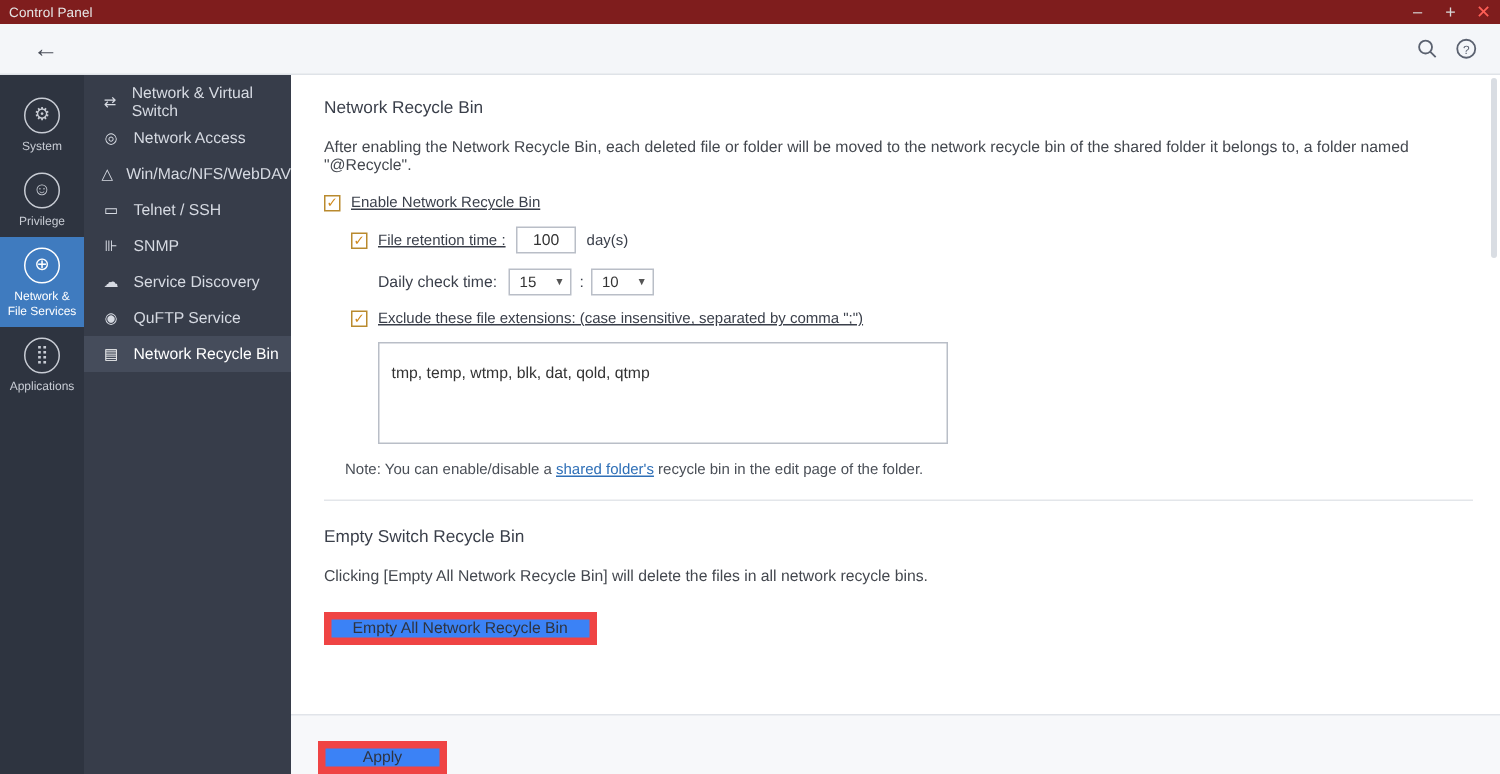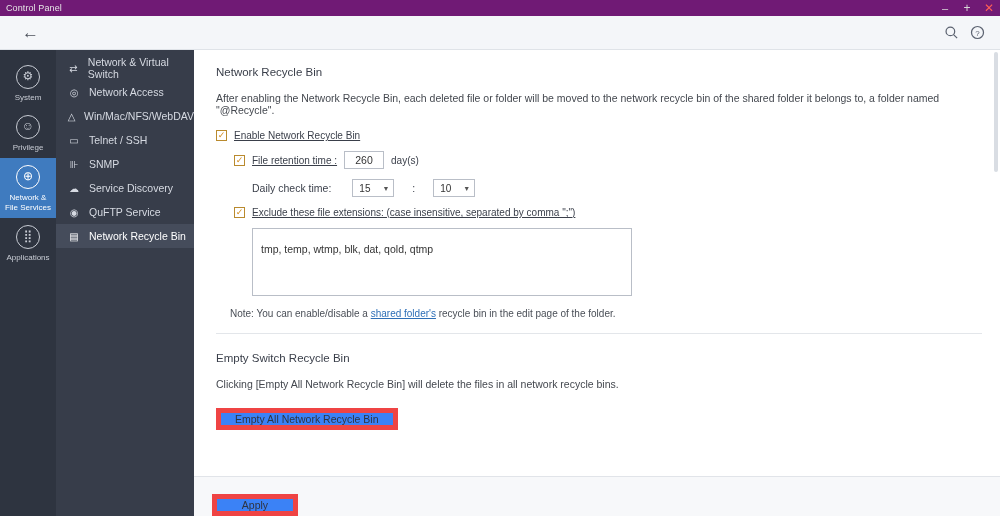--- a/index.html
+++ b/index.html
@@ -13,21 +13,21 @@
   }
   #app {
     position: relative;
     width: 1000px; height: 516px;
     display: flex; flex-direction: column;
   }
 
   
   .titlebar {
     height: 16px;
-    background: #701a75;
+    background: #7f1d1d;
     color: #e6e6e6;
     display: flex;
     align-items: center;
     font-size: 9px;
     padding-left: 6px;
     flex: 0 0 16px;
     gap: 36px;
   }
   .titlebar .title { flex: 1; letter-spacing: 0.1px; }
   .win-btns { display: flex; align-items: center; height: 16px; }
@@ -167,21 +167,21 @@
     align-items: center; justify-content: center;
     font-size: 9px;
     line-height: 1;
     color: #d08a1e;
     margin-right: 7px;
     flex: 0 0 11px;
   }
   .cb.checked { border-color: #b98a2e; }
   .cb-label { font-size: 10px; color: #3a3f4a; text-decoration: underline; }
   .indent1 { margin-left: 18px; }
-  .indent2 { margin-left: 36px; gap: 13px; }
+  .indent2 { margin-left: 36px; }
 
   .txtinput {
     height: 18px;
     border: 1px solid #b9bec7;
     background: #fff;
     font-size: 10.5px;
     color: #333;
     padding: 0 5px;
     line-height: 17px;
     text-align: center;
@@ -364,21 +364,21 @@
         <div class="desc">After enabling the Network Recycle Bin, each deleted file or folder will be moved to the network recycle bin of the shared folder it belongs to, a folder named "@Recycle".</div>
 
         <div class="row">
           <span class="cb checked">✓</span>
           <span class="cb-label">Enable Network Recycle Bin</span>
         </div>
 
         <div class="row indent1">
           <span class="cb checked">✓</span>
           <span class="cb-label">File retention time :</span>
-          <span class="txtinput num-field">260</span>
+          <span class="txtinput num-field">100</span>
           <span class="unit">day(s)</span>
         </div>
 
         <div class="row indent2">
           <span class="label-inline">Daily check time:</span>
           <span class="select">
             <span>15</span>
             <span class="caret">▼</span>
           </span>
           <span class="colon">:</span>

